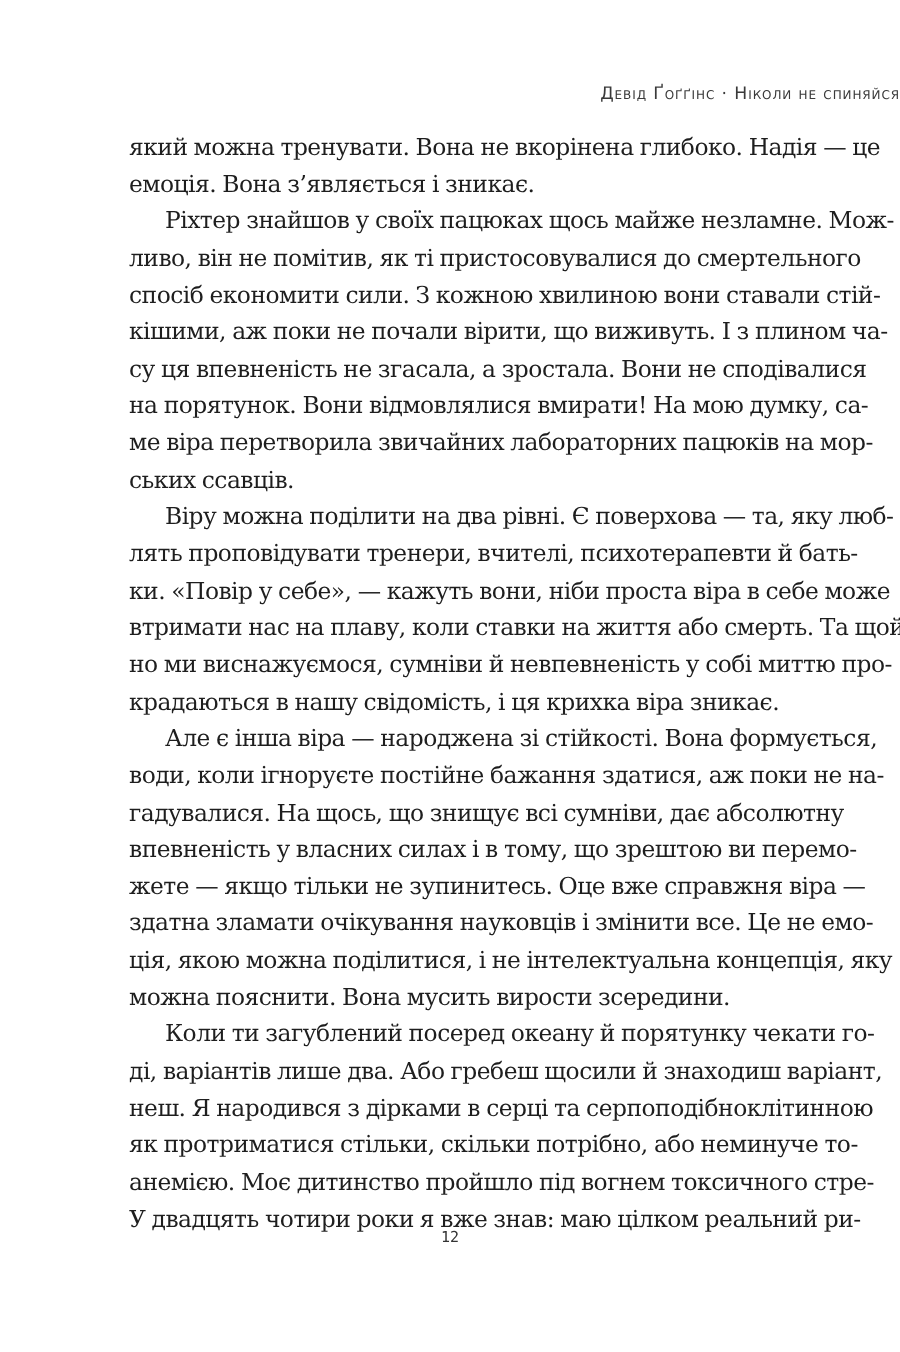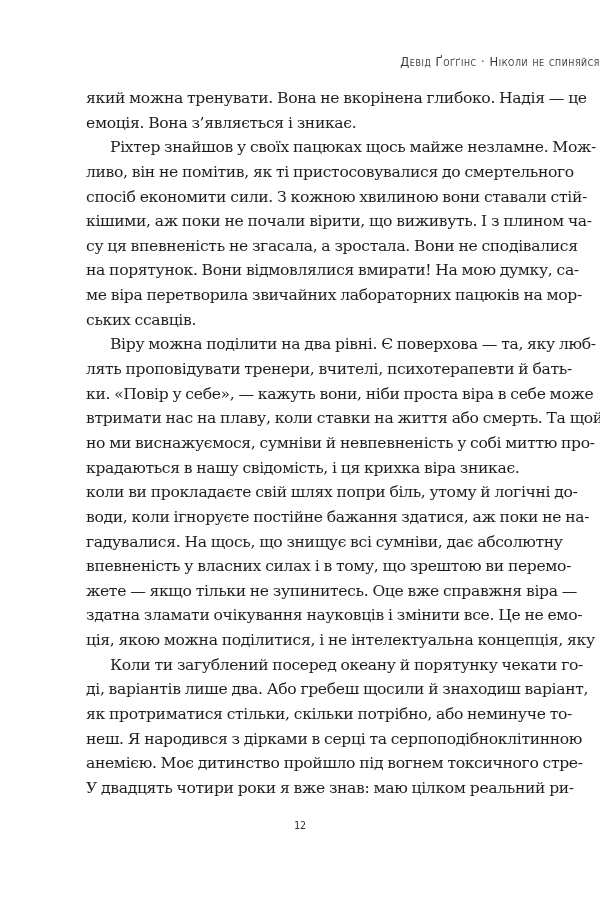--- a/index.html
+++ b/index.html
@@ -76,29 +76,30 @@
   <div class="line">су ця впевненість не згасала, а зростала. Вони не сподівалися</div>
   <div class="line">на порятунок. Вони відмовлялися вмирати! На мою думку, са-</div>
   <div class="line">ме віра перетворила звичайних лабораторних пацюків на мор-</div>
   <div class="line last">ських ссавців.</div>
   <div class="line indent">Віру можна поділити на два рівні. Є поверхова — та, яку люб-</div>
   <div class="line">лять проповідувати тренери, вчителі, психотерапевти й бать-</div>
   <div class="line">ки. «Повір у себе», — кажуть вони, ніби проста віра в себе може</div>
   <div class="line">втримати нас на плаву, коли ставки на життя або смерть. Та щой-</div>
   <div class="line">но ми виснажуємося, сумніви й невпевненість у собі миттю про-</div>
   <div class="line last">крадаються в нашу свідомість, і ця крихка віра зникає.</div>
-  <div class="line">коли ви прокладаєте свій шлях попри біль, утому й логічні до-</div>
+  <div class="line indent">Але є інша віра — народжена зі стійкості. Вона формується,</div>
   <div class="line">води, коли ігноруєте постійне бажання здатися, аж поки не на-</div>
   <div class="line">гадувалися. На щось, що знищує всі сумніви, дає абсолютну</div>
   <div class="line">впевненість у власних силах і в тому, що зрештою ви перемо-</div>
   <div class="line">жете — якщо тільки не зупинитесь. Оце вже справжня віра —</div>
   <div class="line">здатна зламати очікування науковців і змінити все. Це не емо-</div>
   <div class="line">ція, якою можна поділитися, і не інтелектуальна концепція, яку</div>
+  <div class="line last">можна пояснити. Вона мусить вирости зсередини.</div>
   <div class="line indent">Коли ти загублений посеред океану й порятунку чекати го-</div>
   <div class="line">ді, варіантів лише два. Або гребеш щосили й знаходиш варіант,</div>
+  <div class="line">неш. Я народився з дірками в серці та серпоподібноклітинною</div>
   <div class="line">як протриматися стільки, скільки потрібно, або неминуче то-</div>
-  <div class="line">неш. Я народився з дірками в серці та серпоподібноклітинною</div>
   <div class="line">анемією. Моє дитинство пройшло під вогнем токсичного стре-</div>
   <div class="line">У двадцять чотири роки я вже знав: маю цілком реальний ри-</div>
 
 </div>
 
 <div class="page-number">12</div>
 
 </body></html>

